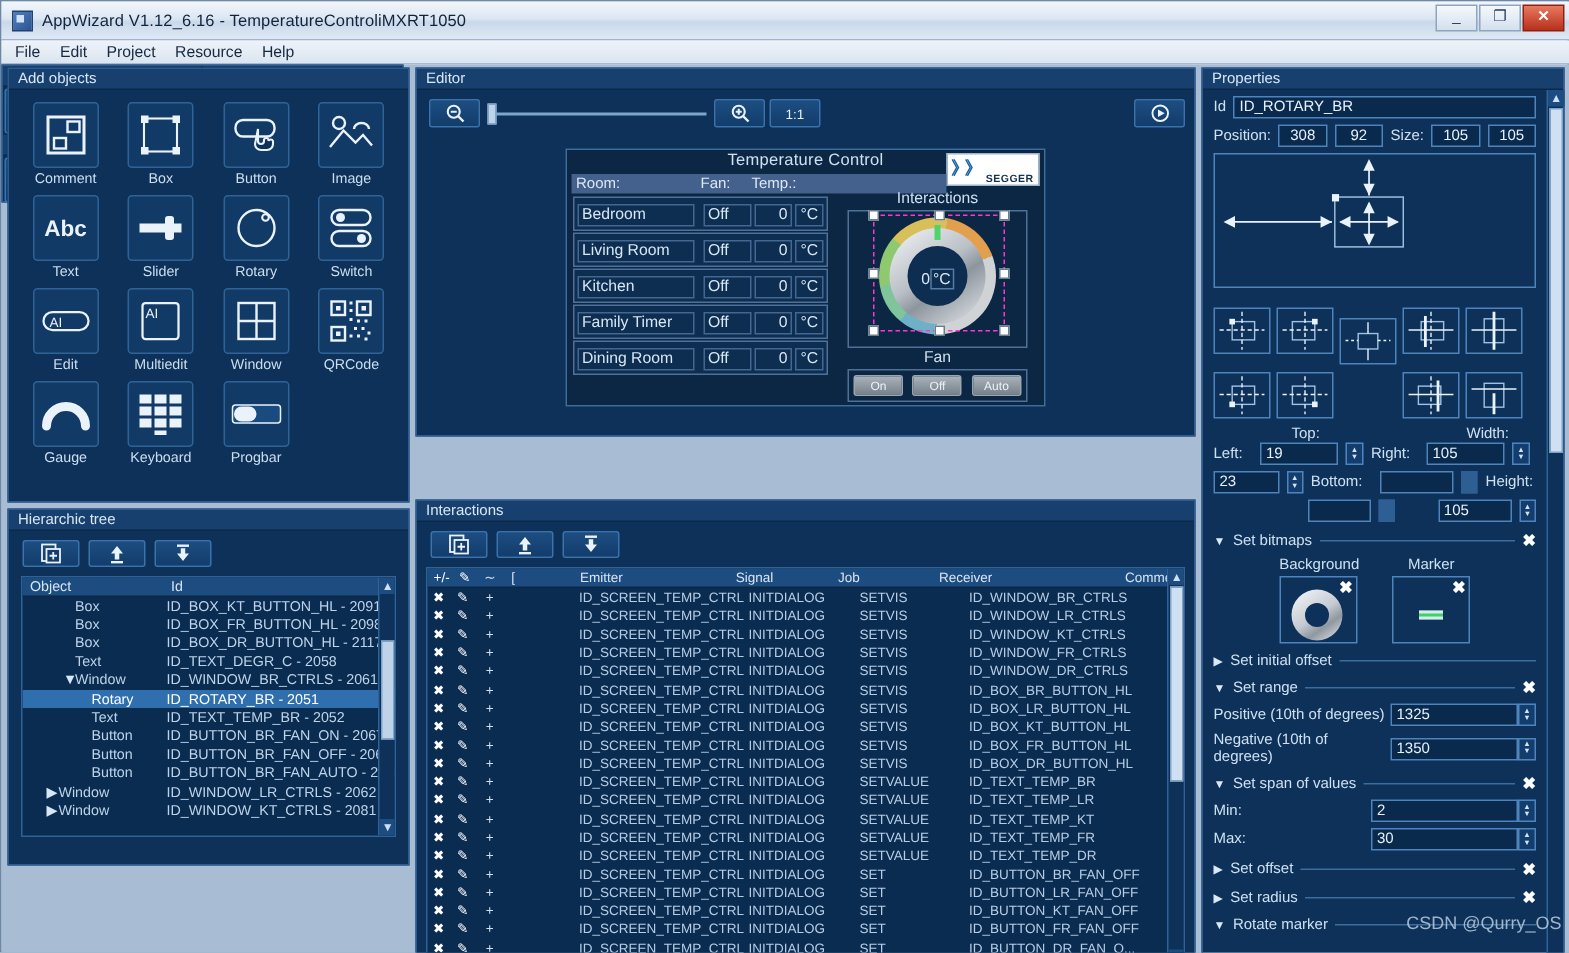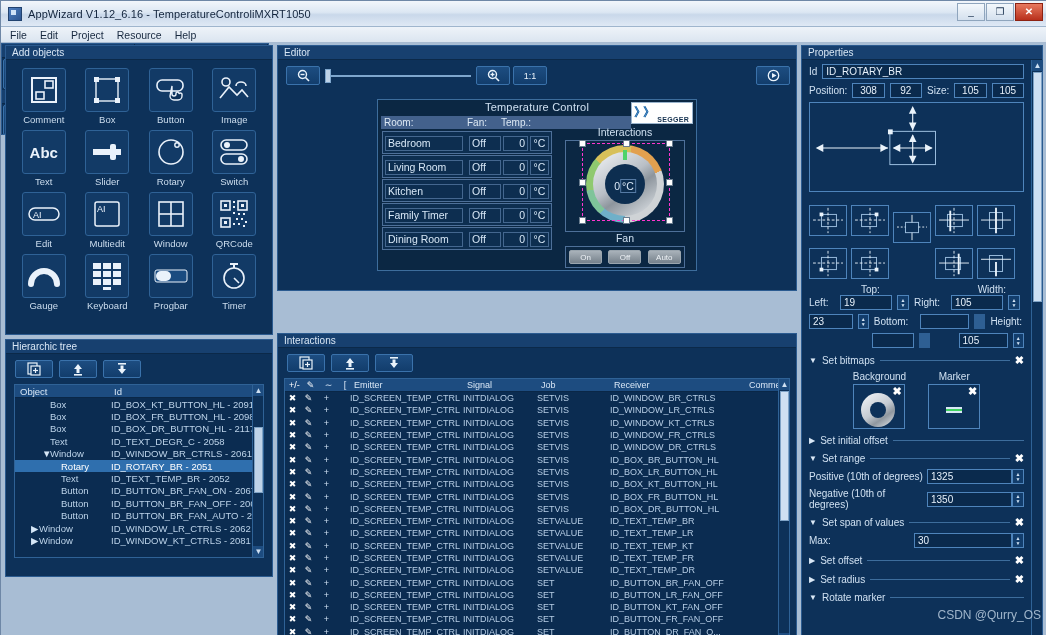--- a/index.html
+++ b/index.html
@@ -245,21 +245,21 @@
   }
   .ia-head{ display:flex; height:13px; background:#1d4c80; color:#d8e6f5; font-size:9px;
             border-bottom:1px solid #0a2747; }
   .ia-head div{ line-height:13px; padding-left:4px; white-space:nowrap; }
   .ia-rows{ font-size:9px; color:#b6cde5; }
   .ia-row{ display:flex; height:12.3px; align-items:center; white-space:nowrap; }
   .c-x{ width:15px; text-align:center; color:#fff; font-size:9px; }
   .c-p{ width:17px; text-align:center; color:#fff; }
   .c-t{ width:19px; text-align:center; color:#cfe0f2; }
   .c-b{ width:14px; text-align:center; }
-  .c-em{ width:113px; }
+  .c-em{ width:113px;margin-left:36px; }
   .c-sg{ width:74px; }
   .c-jb{ width:73px; }
   .c-rc{ width:135px; }
   .c-cm{ flex:1; }
   .ia-vscroll{
     position:absolute; right:0; top:0; width:11px; height:100%;
     background:#0d3159; border-left:1px solid #2f6296;
   }
   .ia-vscroll .thumb{ position:absolute; left:1px; top:12px; width:9px; height:130px;
     background:#cfe0f2; border:1px solid #7fa3c6; }
@@ -523,31 +523,20 @@
           <div class="obj-cell">
             <div class="obj-icon">
               <svg width="34" height="16" viewBox="0 0 34 16">
                   <rect x="1" y="2" width="32" height="12" rx="2" fill="#1a4b80" stroke="#eaf2fb" stroke-width="1"></rect>
                   <rect x="2" y="3" width="15" height="10" rx="5" fill="#eaf2fb"></rect>
                 </svg>
             </div>
             <div class="obj-label">Progbar</div>
           </div>
 
-          <div class="obj-cell">
-            <div class="obj-icon">
-              <svg width="30" height="30" viewBox="0 0 30 30">
-                  <circle cx="15" cy="17" r="10" fill="none" stroke="#eaf2fb" stroke-width="1.6"></circle>
-                  <line x1="11" y1="3" x2="19" y2="3" stroke="#eaf2fb" stroke-width="2"></line>
-                  <line x1="15" y1="3" x2="15" y2="7" stroke="#eaf2fb" stroke-width="2"></line>
-                  <line x1="15" y1="17" x2="20" y2="22" stroke="#eaf2fb" stroke-width="1.6"></line>
-                </svg>
-            </div>
-            <div class="obj-label">Timer</div>
-          </div>
 
         </div>
       </div>
     </div>
 
     <div class="panel" id="hierarchy">
       <div class="panel-title">Hierarchic tree</div>
       <div class="panel-body">
         <div class="tool-row">
           <div class="tool-btn">
@@ -1253,20 +1242,25 @@
         </div>
 
         <div class="sect">
           <span class="tri">▼</span>
           <span>Set span of values</span>
           <span class="ln"></span>
           <span class="x">✖</span>
         </div>
 
         <div class="pr-inrow mm">
+          <label>Min:</label>
+          <span class="fld">2</span>
+          <span class="spin">▲<br>▼</span>
+        </div>
+        <div class="pr-inrow mm">
           <label>Max:</label>
           <span class="fld">30</span>
           <span class="spin">▲<br>▼</span>
         </div>
 
         <div class="sect">
           <span class="tri">▶</span>
           <span>Set offset</span>
           <span class="ln"></span>
           <span class="x">✖</span>

